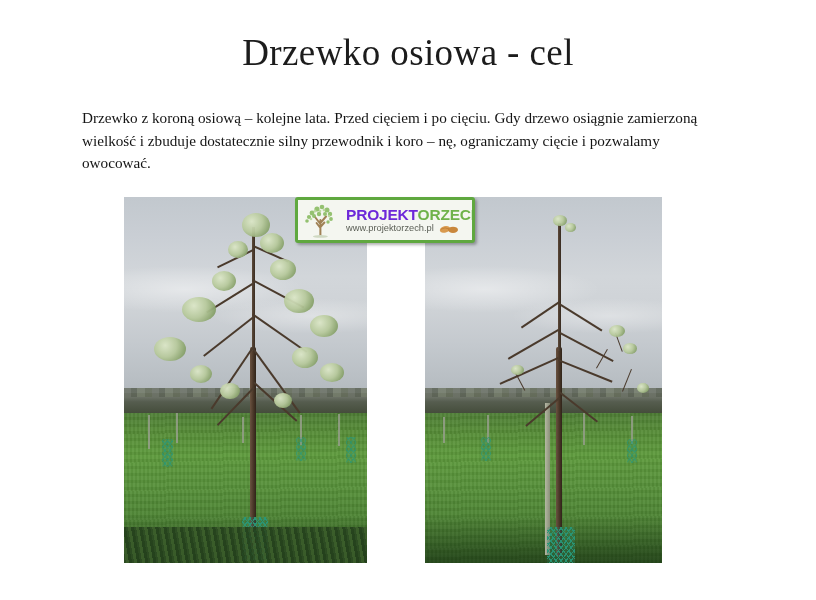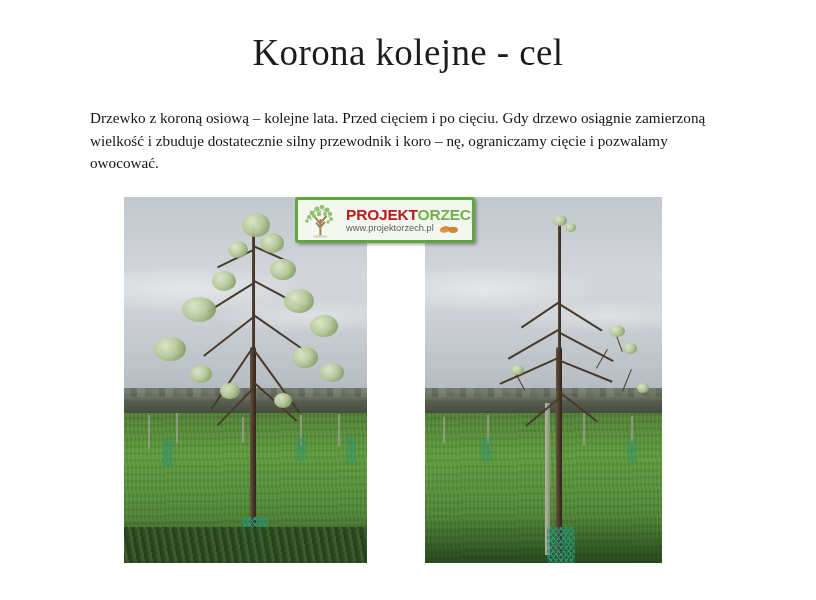--- a/index.html
+++ b/index.html
@@ -28,21 +28,21 @@
     line-height: 46px;
     font-weight: 400;
     letter-spacing: 0.4px;
     color: #1c1c1c;
     white-space: nowrap;
   }
 
   
   #slide-body {
     position: absolute;
-    left: 90px;
+    left: 82px;
     top: 107px;
     width: 636px;
     font-family: "Liberation Serif", serif;
     font-size: 15.2px;
     line-height: 22.5px;
     color: #141414;
     text-align: left;
   }
 
   
@@ -180,37 +180,37 @@
     padding-left: 2px;
     line-height: 1;
   }
   #logo-wordmark {
     font-family: "Liberation Sans", sans-serif;
     font-weight: bold;
     font-size: 15.5px;
     letter-spacing: -0.2px;
     white-space: nowrap;
   }
-  .w-projekt { color: #b91c1c; }
+  .w-projekt { color: #6d28d9; }
   .w-orzech  { color: #6fb24a; }
   #logo-url {
     font-family: "Liberation Sans", sans-serif;
     font-size: 9.3px;
     color: #5a5e55;
     margin-top: 1px;
     display: flex;
     align-items: center;
     white-space: nowrap;
   }
   #nut-icon { margin-left: 5px; display: inline-block; line-height: 0; }
 </style>
 </head>
 <body>
 
-<div id="slide-title">Korona kolejne - cel</div>
+<div id="slide-title">Drzewko osiowa - cel</div>
 
 <div id="slide-body">Drzewko z koroną osiową – kolejne lata. Przed cięciem i po cięciu. Gdy drzewo osiągnie zamierzoną wielkość i zbuduje dostatecznie silny przewodnik i koro – nę, ograniczamy cięcie i pozwalamy owocować.</div>
 
 <div id="photo-row">
 
   <div class="photo" id="photo-left">
     <div class="sky"></div>
     <div class="treeline"></div>
     <div class="field"></div>
     <div class="field-dark-bottom"></div>

